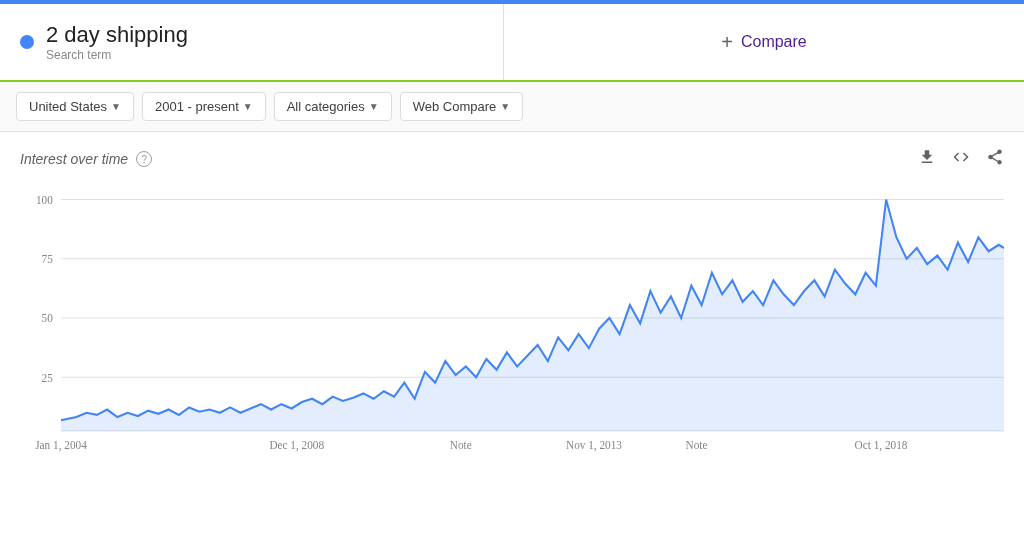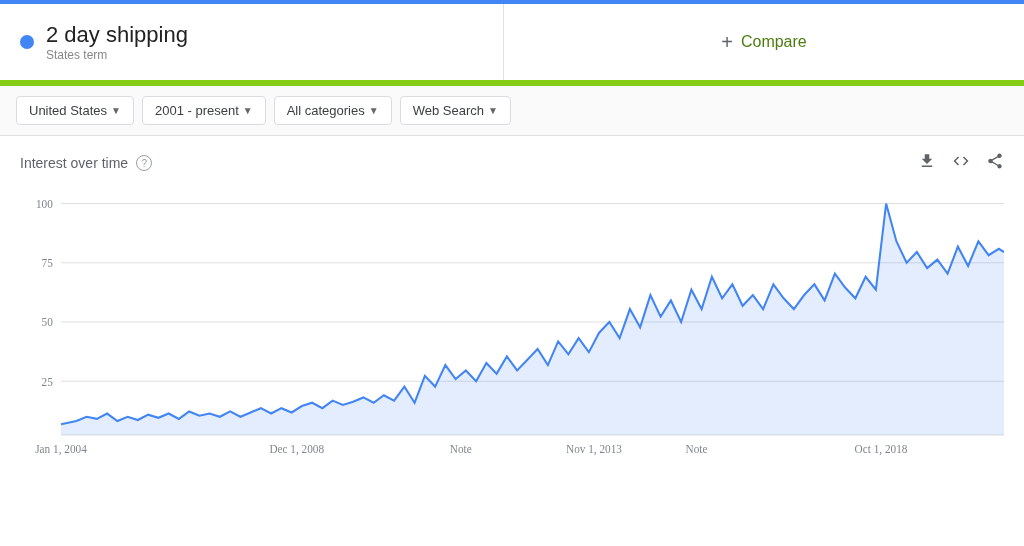--- a/index.html
+++ b/index.html
@@ -1,20 +1,20 @@
 <!DOCTYPE html>
 <html><head>
   <meta charset="utf-8">
   <style>
     * { box-sizing: border-box; margin: 0; padding: 0; }
     body { font-family: Arial, sans-serif; background: #fff; color: #333; }
 
     .top-bar { height: 4px; background: #4285f4; }
 
-    .header { display: flex; border-bottom: 6px solid #84cc16; }
+    .header { display: flex; border-bottom: 2px solid #84cc16; }
     .header-left {
       flex: 1;
       padding: 18px 20px;
       border-right: 1px solid #e0e0e0;
       display: flex;
       align-items: center;
       gap: 12px;
     }
     .header-dot {
       width: 14px; height: 14px;
@@ -35,21 +35,21 @@
       width: 520px;
       display: flex;
       align-items: center;
       justify-content: center;
       gap: 8px;
       color: #5f6368;
       font-size: 16px;
       cursor: pointer;
     }
     .compare-plus { font-size: 20px; color: #5f6368; }
-    .compare-label { font-size: 16px; color: #4d7c0f; }
+    .compare-label { font-size: 16px; color: #4c1d95; }
 
     .filters {
       display: flex;
       align-items: center;
       padding: 10px 16px;
       gap: 8px;
       border-bottom: 1px solid #e0e0e0;
       background: #fafafa;
     }
     .filter-btn {
@@ -76,20 +76,21 @@
       margin-bottom: 8px;
     }
     .chart-title-row {
       display: flex;
       align-items: center;
       gap: 8px;
     }
     .chart-title {
       font-size: 14px;
       color: #5f6368;
+      font-style: italic;
     }
     .help-icon {
       width: 16px; height: 16px;
       border-radius: 50%;
       border: 1.5px solid #9aa0a6;
       display: flex; align-items: center; justify-content: center;
       font-size: 10px; color: #9aa0a6;
       cursor: pointer;
     }
     .chart-actions {
@@ -119,21 +120,21 @@
 </head>
 <body>
 
 <div class="top-bar"></div>
 
 <div class="header">
   <div class="header-left">
     <div class="header-dot"></div>
     <div>
       <div class="header-term-title">2 day shipping</div>
-      <div class="header-term-sub">States term</div>
+      <div class="header-term-sub">Search term</div>
     </div>
   </div>
   <div class="header-right">
     <span class="compare-plus">+</span>
     <span class="compare-label">Compare</span>
   </div>
 </div>
 
 <div class="filters">
   <button class="filter-btn">
@@ -142,21 +143,21 @@
   </button>
   <button class="filter-btn">
     <span>2001 - present</span>
     <span class="chevron">▼</span>
   </button>
   <button class="filter-btn">
     <span>All categories</span>
     <span class="chevron">▼</span>
   </button>
   <button class="filter-btn">
-    <span>Web Search</span>
+    <span>Web Compare</span>
     <span class="chevron">▼</span>
   </button>
 </div>
 
 <div class="chart-section">
   <div class="chart-header">
     <div class="chart-title-row">
       <span class="chart-title">Interest over time</span>
       <div class="help-icon">
         <span>?</span>

